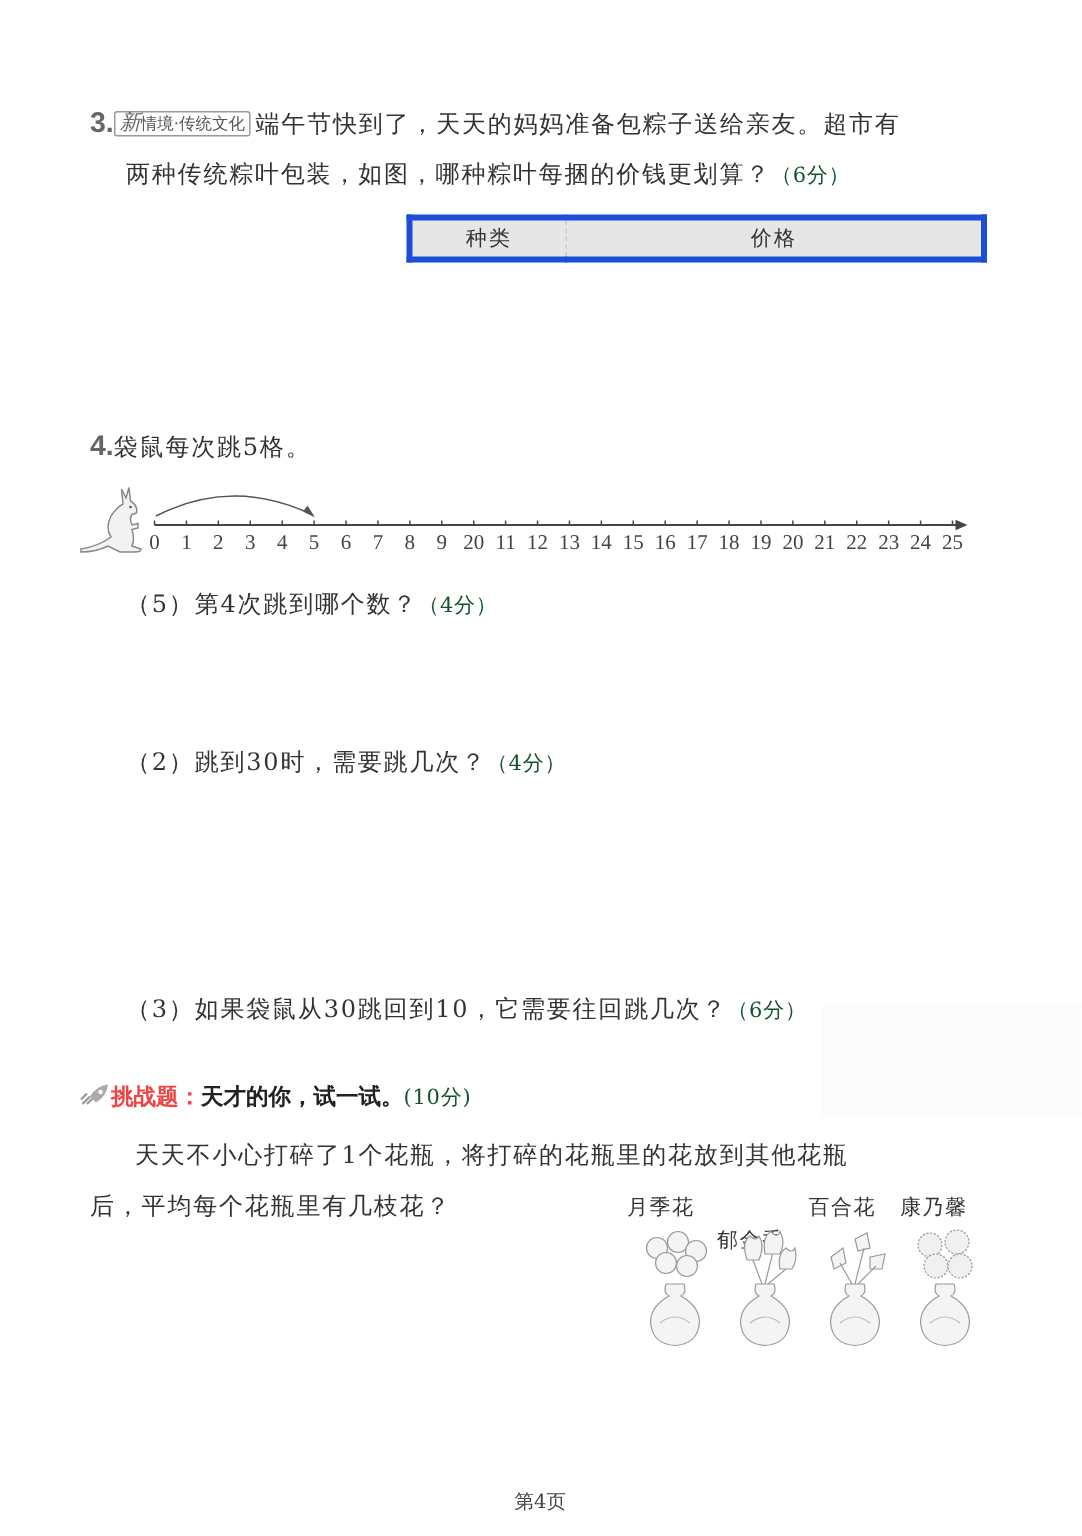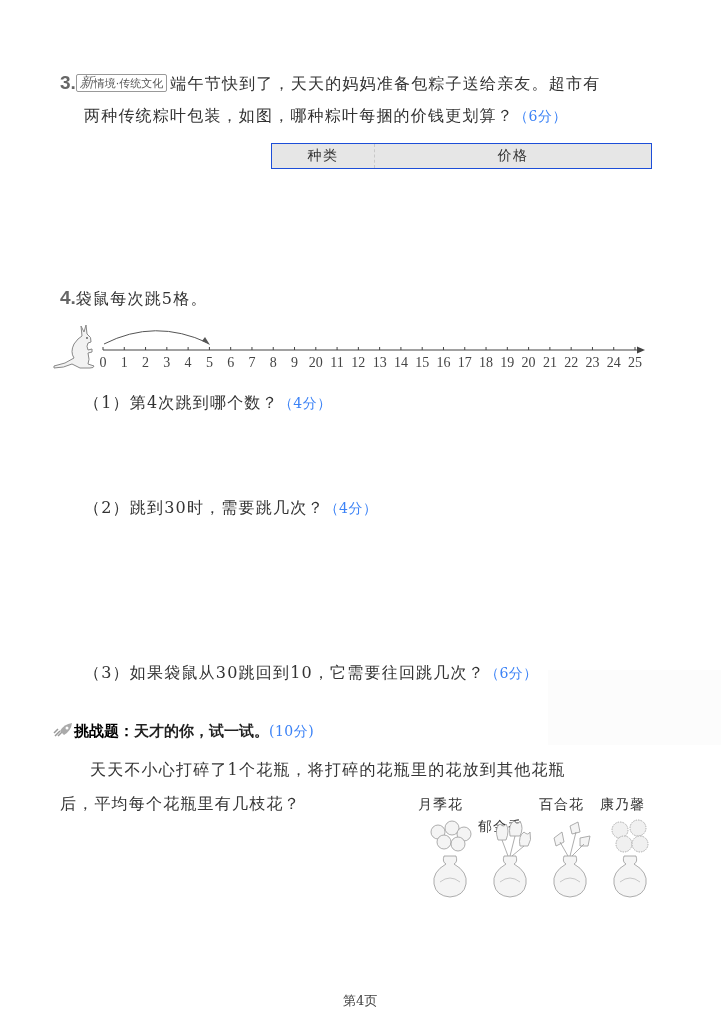--- a/index.html
+++ b/index.html
@@ -32,27 +32,27 @@
       padding: 0 3px;
       font-size: 11px;
       line-height: 15px;
       color: #555;
       vertical-align: 2px;
       letter-spacing: 0;
       margin-right: 3px;
       font-family: "DejaVu Sans", sans-serif;
     }
     .badge .xin { font-style: italic; font-size: 14px; color: #666; font-family: "DejaVu Serif", serif; }
-    .score { font-size: 14px; color: #3b82f6; letter-spacing: 0.5px; }
+    .score { font-size: 14px; color: #14532d; letter-spacing: 0.5px; }
 
     
     .ptable {
       position: absolute; left: 271px; top: 143px;
       border-collapse: collapse;
-      border: 1px solid #1d4ed8;
+      border: 4px solid #1d4ed8;
       font-size: 14px;
       color: #333;
     }
     .ptable th, .ptable td {
       height: 24px;
       padding: 0;
       text-align: center;
       font-weight: normal;
       letter-spacing: 1.5px;
     }
@@ -68,21 +68,21 @@
       font-size: 14px; color: #444;
       transform: translateX(-50%);
       font-family: "Liberation Serif", "DejaVu Serif", serif;
     }
 
     .challenge-title {
       font-family: "DejaVu Sans", sans-serif;
       font-size: 15px; color: #222;
       font-weight: bold;
     }
-    .challenge-title .lead { color: #000000; }
+    .challenge-title .lead { color: #ef4444; }
     .challenge-title .score { font-weight: normal; font-family: "DejaVu Serif", serif; }
 
     .flower-label { font-size: 14px; color: #333; letter-spacing: 1px; }
     .vase-wrap { position: absolute; top: 818px; width: 60px; height: 80px; }
     .footer { font-size: 13px; color: #444; }
     .shade { position: absolute; background: #fcfcfc; }
   </style>
 </head>
 <body>
 
@@ -172,21 +172,21 @@
     <div class="tick-label" style="left: 507.32px;">19</div>
     <div class="tick-label" style="left: 528.6px;">20</div>
     <div class="tick-label" style="left: 549.88px;">21</div>
     <div class="tick-label" style="left: 571.16px;">22</div>
     <div class="tick-label" style="left: 592.44px;">23</div>
     <div class="tick-label" style="left: 613.72px;">24</div>
     <div class="tick-label" style="left: 635px;">25</div>
   </div>
 
 <div class="abs line" style="left:84px;top:393px;">
-  <span>（1）第4次跳到哪个数？</span><span class="score">（4分）</span>
+  <span>（5）第4次跳到哪个数？</span><span class="score">（4分）</span>
 </div>
 <div class="abs line" style="left:84px;top:498px;">
   <span>（2）跳到30时，需要跳几次？</span><span class="score">（4分）</span>
 </div>
 <div class="abs line" style="left:84px;top:636px;margin-top:27px;">
   <span>（3）如果袋鼠从30跳回到10，它需要往回跳几次？</span><span class="score">（6分）</span>
 </div>
 
 <div class="abs challenge-title" style="left:52px;top:722px;">
   <svg width="22" height="16" viewBox="0 0 22 16" style="vertical-align:-2px;">

